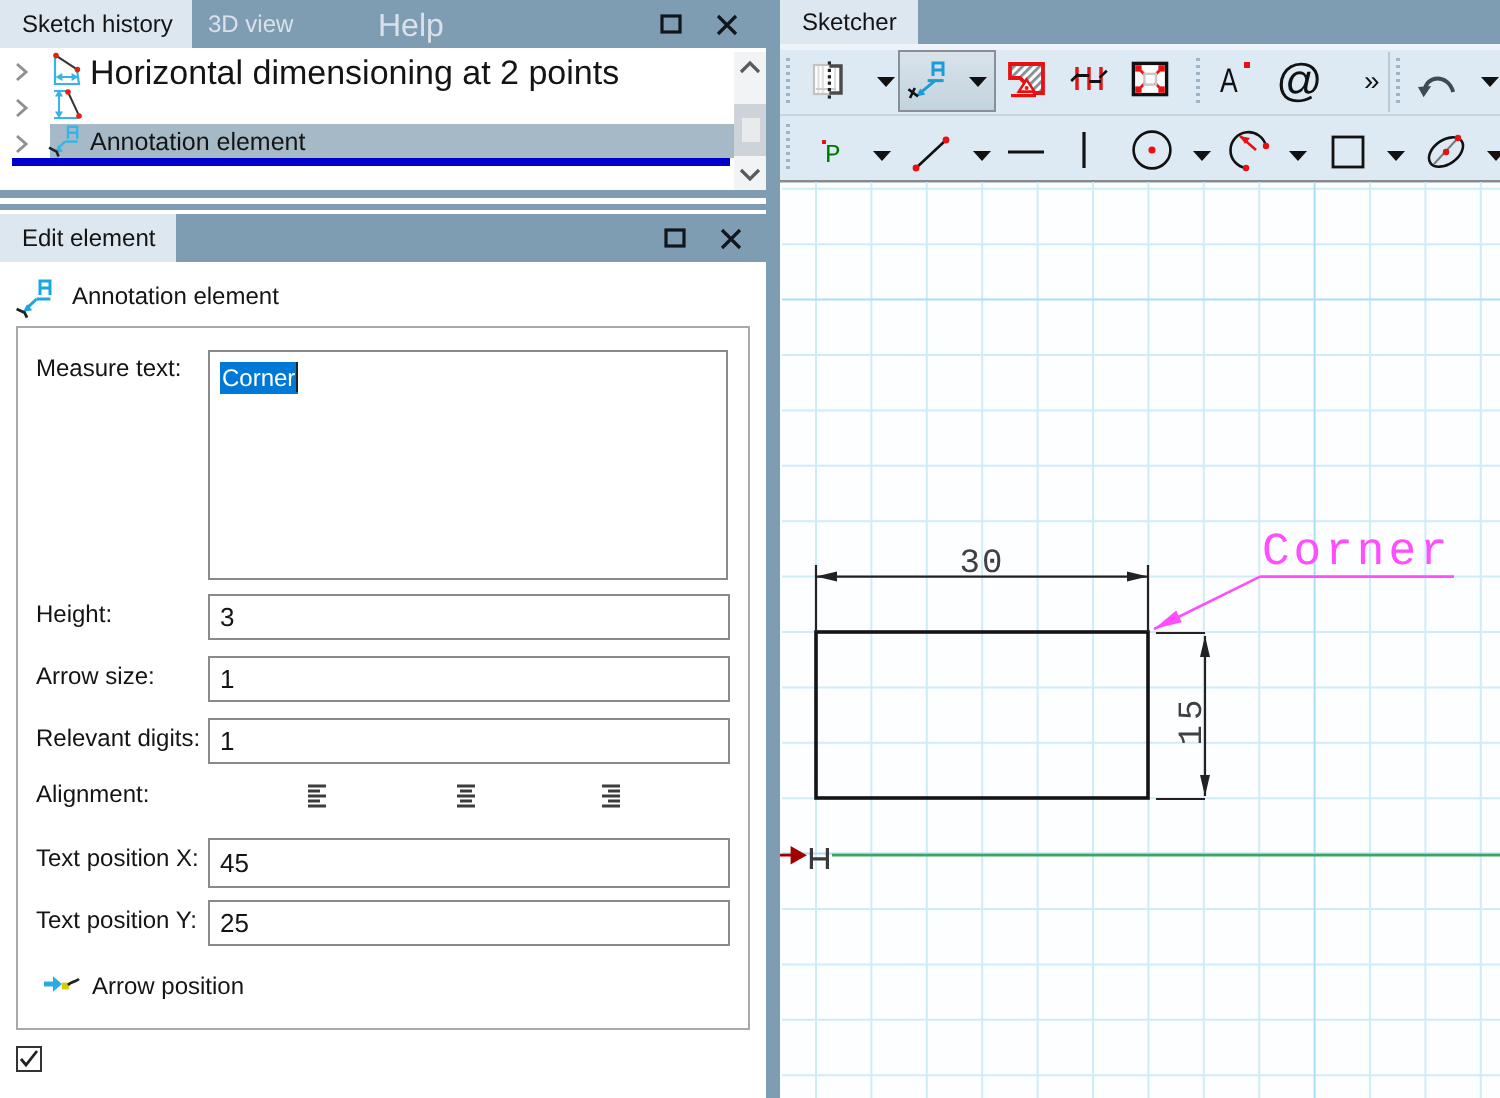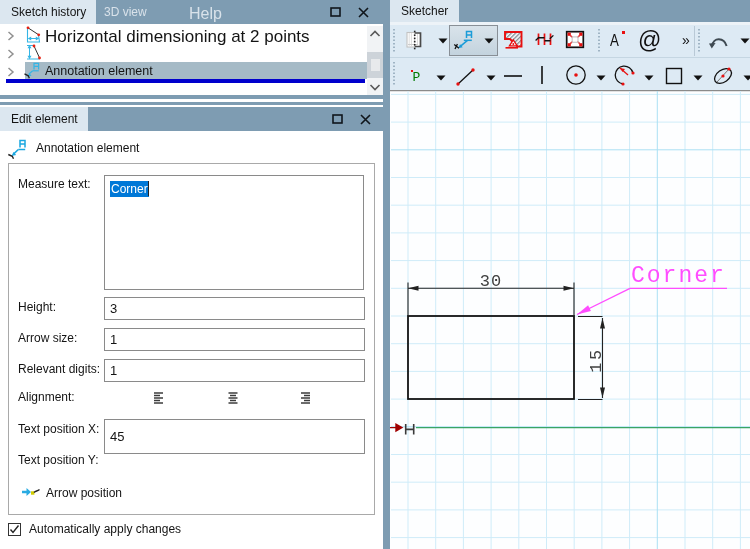--- a/index.html
+++ b/index.html
@@ -125,35 +125,35 @@
   <path d="M1,2 h9 M1,4.5 h6 M1,7 h9 M1,9.5 h6 M1,12 h9" stroke="#3c3c3c" stroke-width="1.6"></path>
 </svg>
 <svg class="abs" style="left:226px;top:391px;" width="14" height="14" viewBox="0 0 14 14">
   <path d="M2.5,2 h9 M4,4.5 h6 M2.5,7 h9 M4,9.5 h6 M2.5,12 h9" stroke="#3c3c3c" stroke-width="1.6"></path>
 </svg>
 <svg class="abs" style="left:297px;top:391px;" width="14" height="14" viewBox="0 0 14 14">
   <path d="M4,2 h9 M7,4.5 h6 M4,7 h9 M7,9.5 h6 M4,12 h9" stroke="#3c3c3c" stroke-width="1.6"></path>
 </svg>
 
 <div class="abs lbl" style="left:18px;top:421.5px;">Text position X:</div>
-<input class="tb" style="left: 104px; top: 419px; width: 261px; height: 35px;" value="45">
+<input class="tb" style="left: 104px; top: 419px; width: 261px; height: 25px;" value="45">
 <div class="abs lbl" style="left:18px;top:452.5px;">Text position Y:</div>
+<input class="tb" style="left: 104px; top: 450px; width: 261px; height: 23px;" value="25">
 
 <svg class="abs" style="left:21px;top:485px;" width="20" height="14" viewBox="0 0 20 14">
   <path d="M1,9 h4.5 v-2.6 l4.5,3.9 -4.5,3.9 v-2.6 h-4.5 z" fill="#29abe2" transform="translate(0,-3.3)"></path>
   <rect x="10" y="6.3" width="3.4" height="3.4" fill="#d2cc00"></rect>
   <path d="M13,7.5 C 15,5.5 16,6.5 18.5,4.5" fill="none" stroke="#222" stroke-width="1.4"></path>
 </svg>
 <div class="abs lbl" style="left:46px;top:486px;">Arrow position</div>
 
 <div class="abs" style="left:8px;top:523px;width:13px;height:13px;border:1px solid #333;background:#fff;"></div>
 <svg class="abs" style="left:9px;top:524px;" width="11" height="11" viewBox="0 0 11 11">
       <path d="M1.5,5.5 L4,8.5 L9.5,1.5" fill="none" stroke="#222" stroke-width="1.4"></path>
     </svg>
-<div class="abs lbl" style="left:29px;top:522px;">Automatically apply changes</div>
 
 <div class="abs steel" style="left:383px;top:0;width:7px;height:549px;"></div>
 <div class="abs steel" style="left:390px;top:0;width:360px;height:22px;"></div>
 <div class="abs tabActive" style="left:390px;top:0;width:69px;height:22px;"></div>
 <div class="abs lbl" style="left:401px;top:4px;">Sketcher</div>
 <div class="abs" style="left:390px;top:22px;width:360px;height:3px;background:#edf3f8;"></div>
 
 <div class="abs" style="left:390px;top:25px;width:360px;height:65px;background:#ddeaf4;"></div>
 <div class="abs" style="left:390px;top:57px;width:360px;height:1px;background:#c5d6e2;"></div>
 

